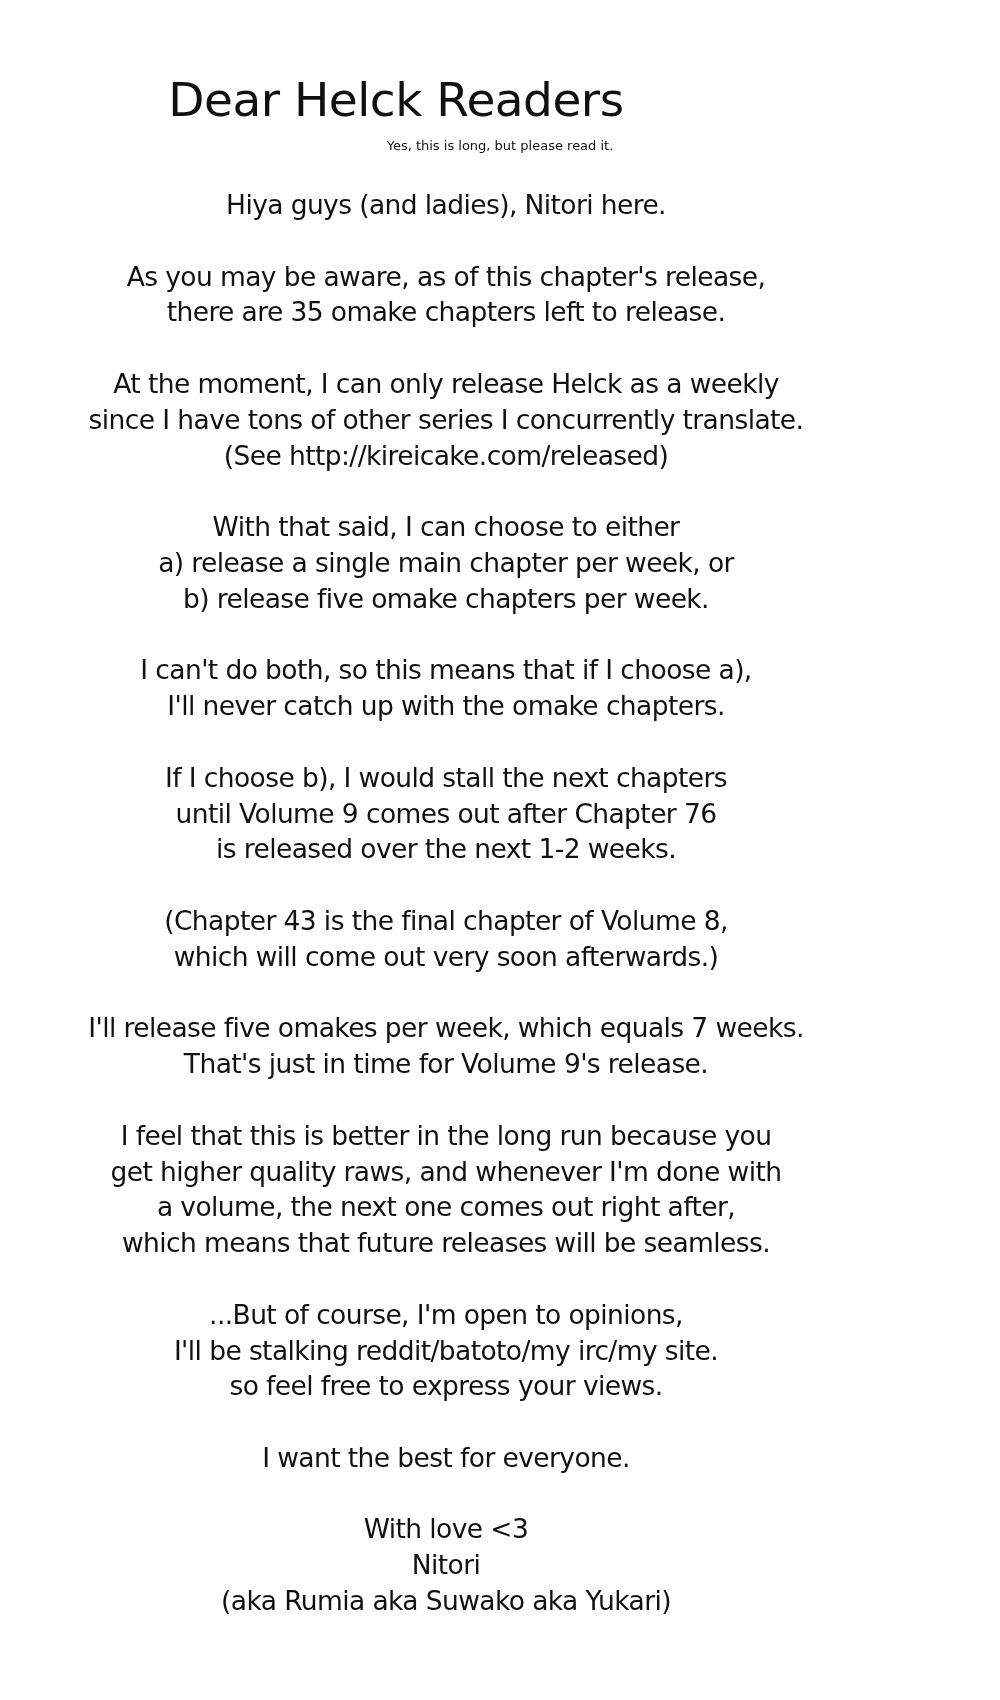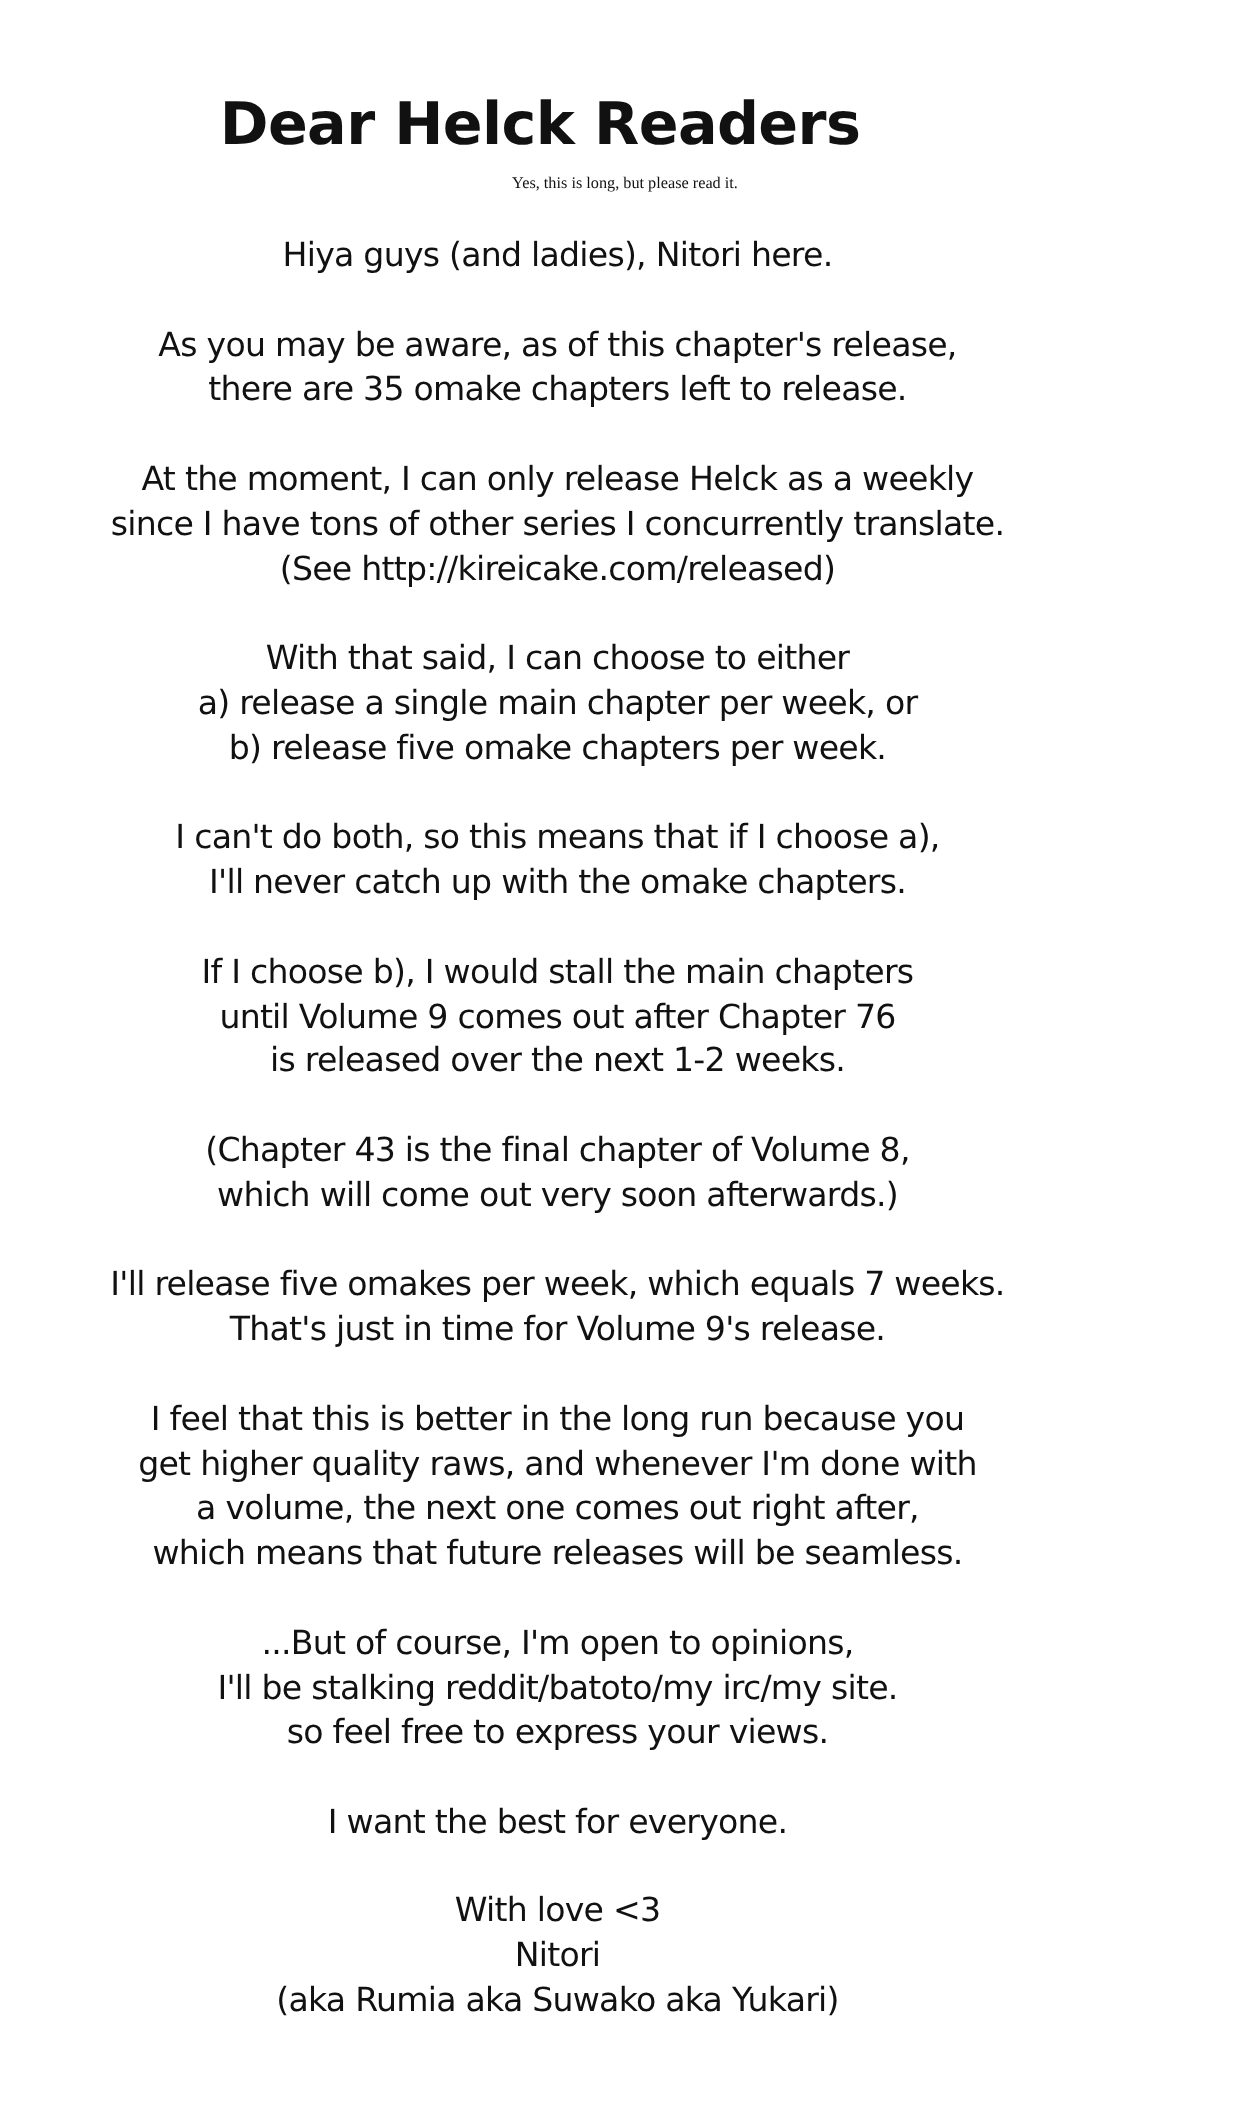--- a/index.html
+++ b/index.html
@@ -1,20 +1,20 @@
 <!DOCTYPE html>
 <html><head>
 <meta charset="utf-8">
 <style>
   html, body { margin: 0; padding: 0; background: #ffffff; }
   body { width: 1000px; height: 1700px; overflow: hidden; position: relative;
          font-family: "DejaVu Sans", "Liberation Sans", sans-serif; color: #111; }
   .page { position: absolute; left: 0; top: 0; width: 1000px; text-align: center; }
-  .title { position: absolute; top: 70px; left: 0; width: 792px; font-size: 47px; line-height: 60px; font-weight: bold; margin: 0; letter-spacing: -0.5px; padding-left: 36px; }
-  .subtitle { position: absolute; top: 137px; left: 0; width: 1000px; font-size: 13px; line-height: 18px; font-family: Liberation Serif, serif; }
+  .title { position: absolute; top: 70px; left: 0; width: 792px; font-size: 47px; line-height: 60px; font-weight: normal; margin: 0; letter-spacing: -0.5px; }
+  .subtitle { position: absolute; top: 137px; left: 0; width: 1000px; font-size: 13px; line-height: 18px; }
   .body { position: absolute; top: 187px; left: 0; width: 892px; font-size: 26.5px; line-height: 35.8px; letter-spacing: -0.6px; }
   .para { margin: 0 0 35.8px 0; }
   .line { display: block; white-space: nowrap; }
 </style>
 </head>
 <body>
 
 <div class="page">
   <h1 class="title">Dear Helck Readers</h1>
   <div class="subtitle">Yes, this is long, but please read it.</div>
@@ -35,21 +35,21 @@
     <p class="para">
       <span class="line">With that said, I can choose to either</span>
       <span class="line">a) release a single main chapter per week, or</span>
       <span class="line">b) release five omake chapters per week.</span>
     </p>
     <p class="para">
       <span class="line">I can't do both, so this means that if I choose a),</span>
       <span class="line">I'll never catch up with the omake chapters.</span>
     </p>
     <p class="para">
-      <span class="line">If I choose b), I would stall the main chapters</span>
+      <span class="line">If I choose b), I would stall the next chapters</span>
       <span class="line">until Volume 9 comes out after Chapter 76</span>
       <span class="line">is released over the next 1-2 weeks.</span>
     </p>
     <p class="para">
       <span class="line">(Chapter 43 is the final chapter of Volume 8,</span>
       <span class="line">which will come out very soon afterwards.)</span>
     </p>
     <p class="para">
       <span class="line">I'll release five omakes per week, which equals 7 weeks.</span>
       <span class="line">That's just in time for Volume 9's release.</span>

